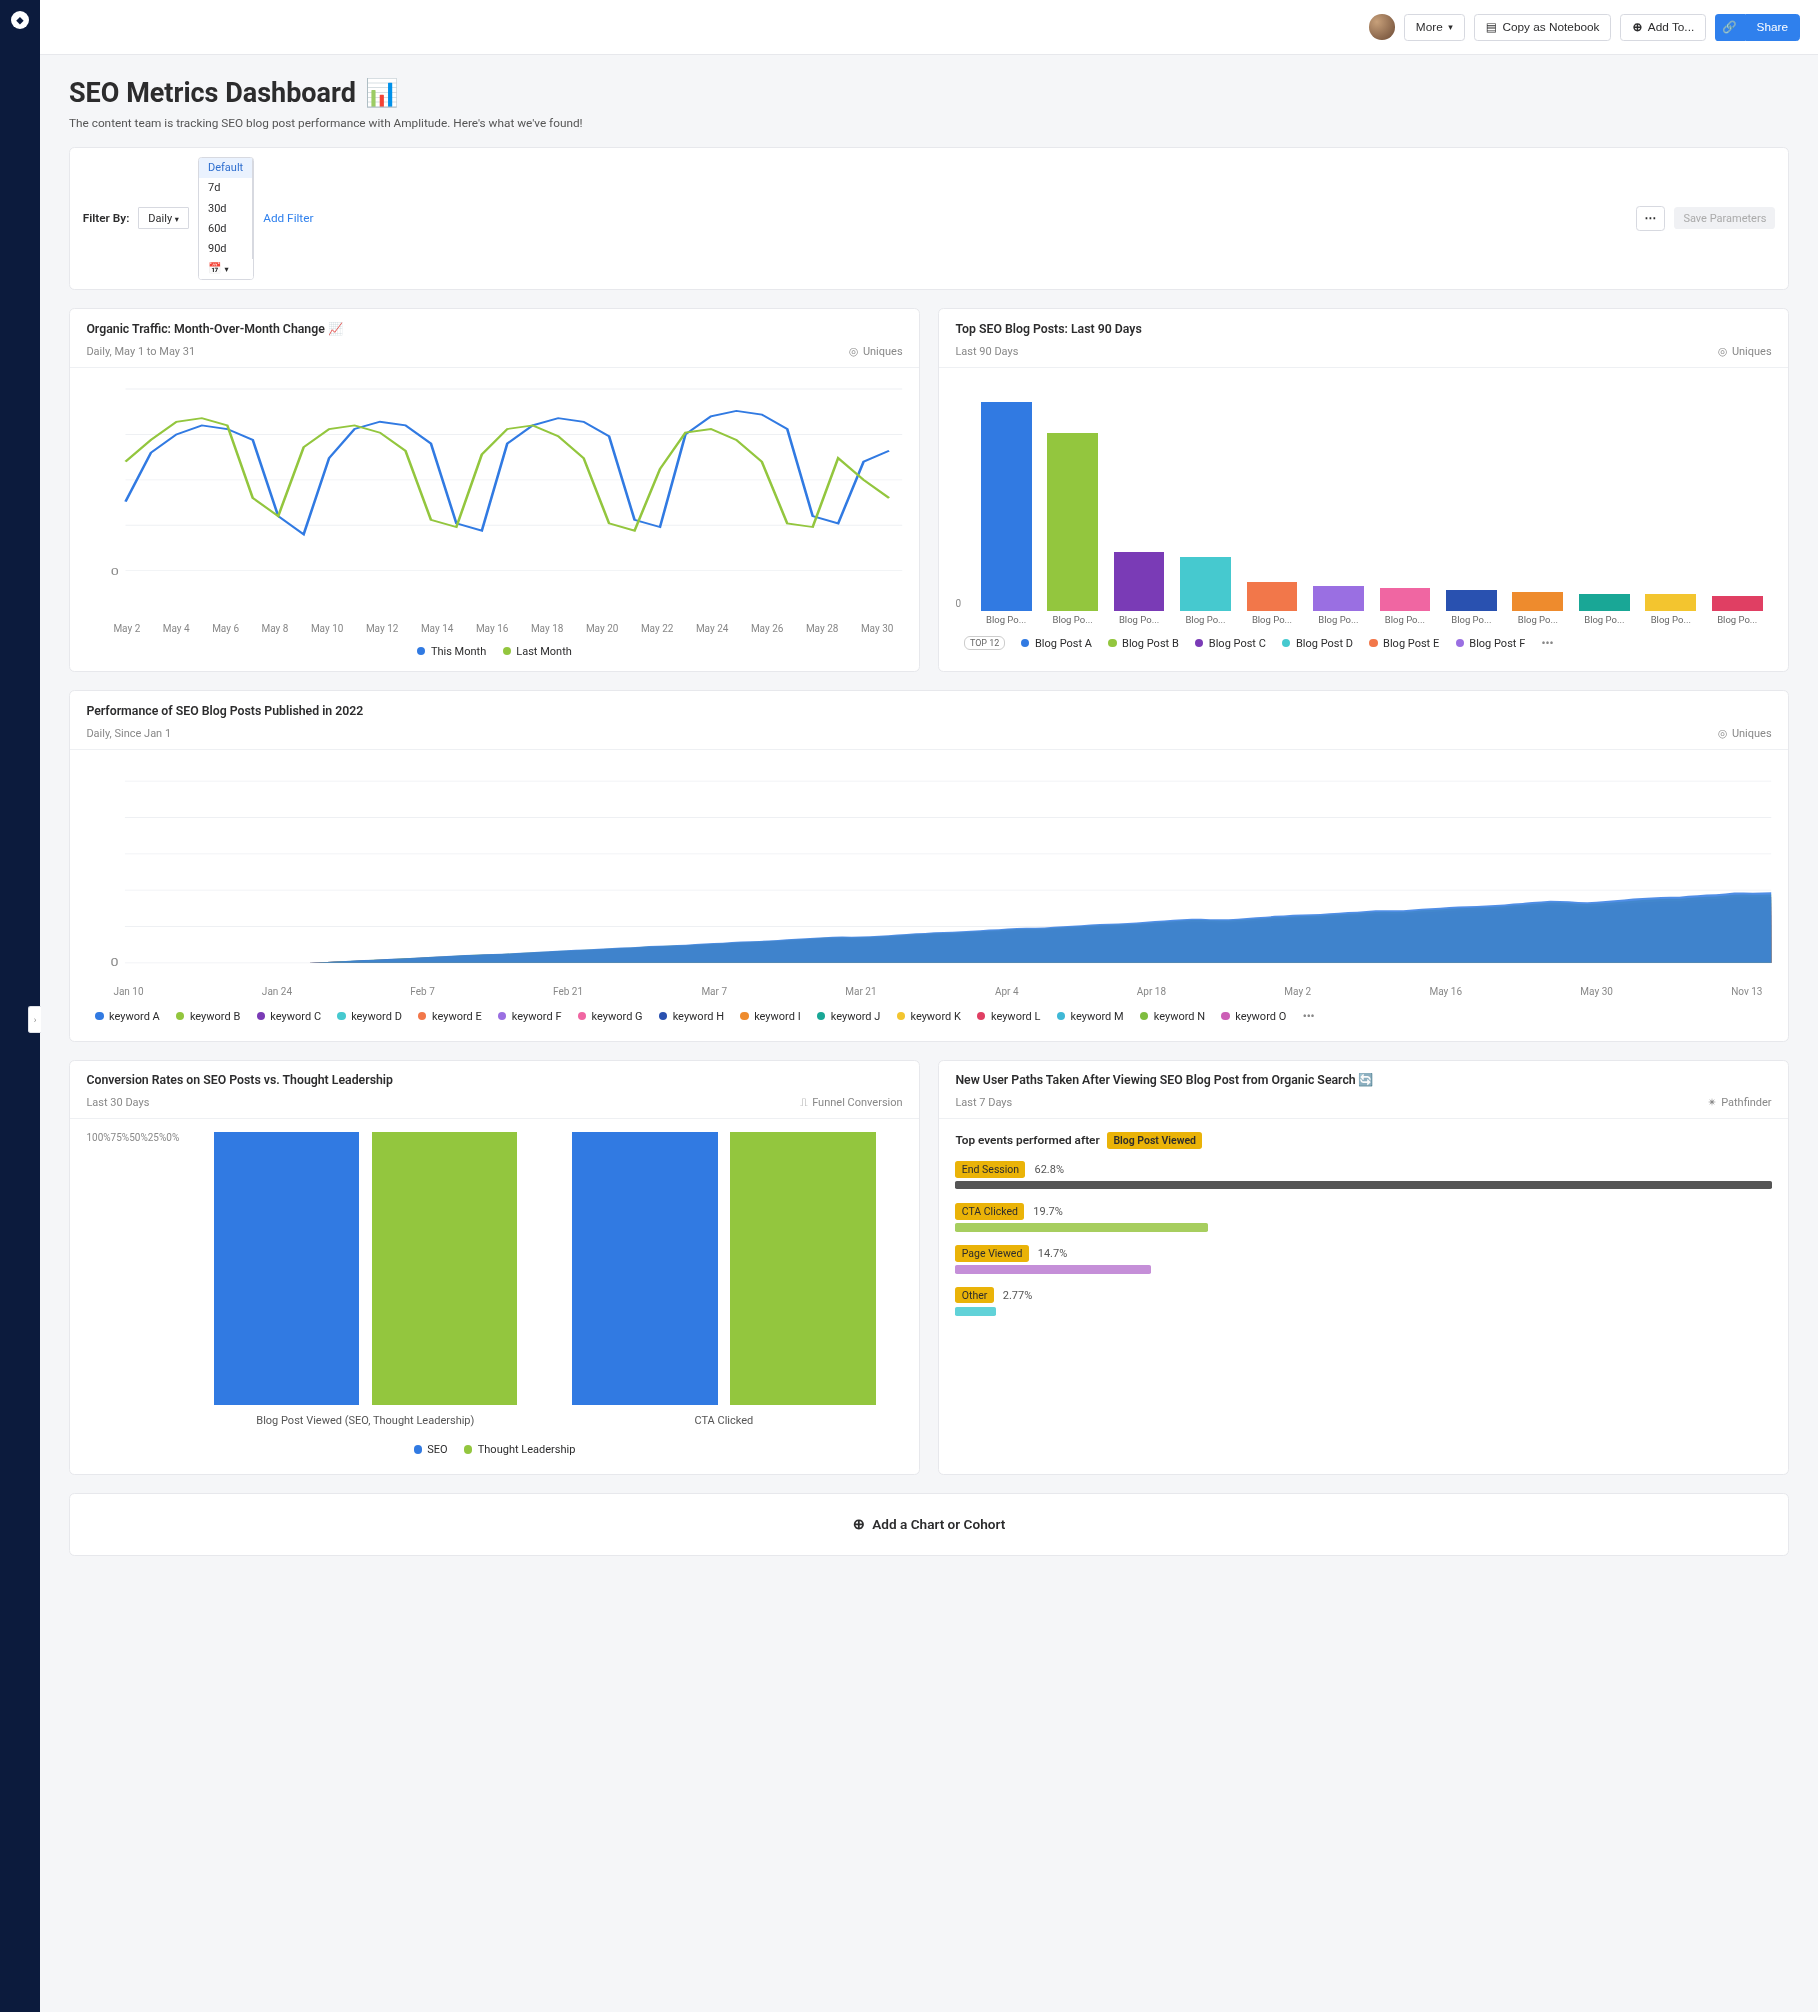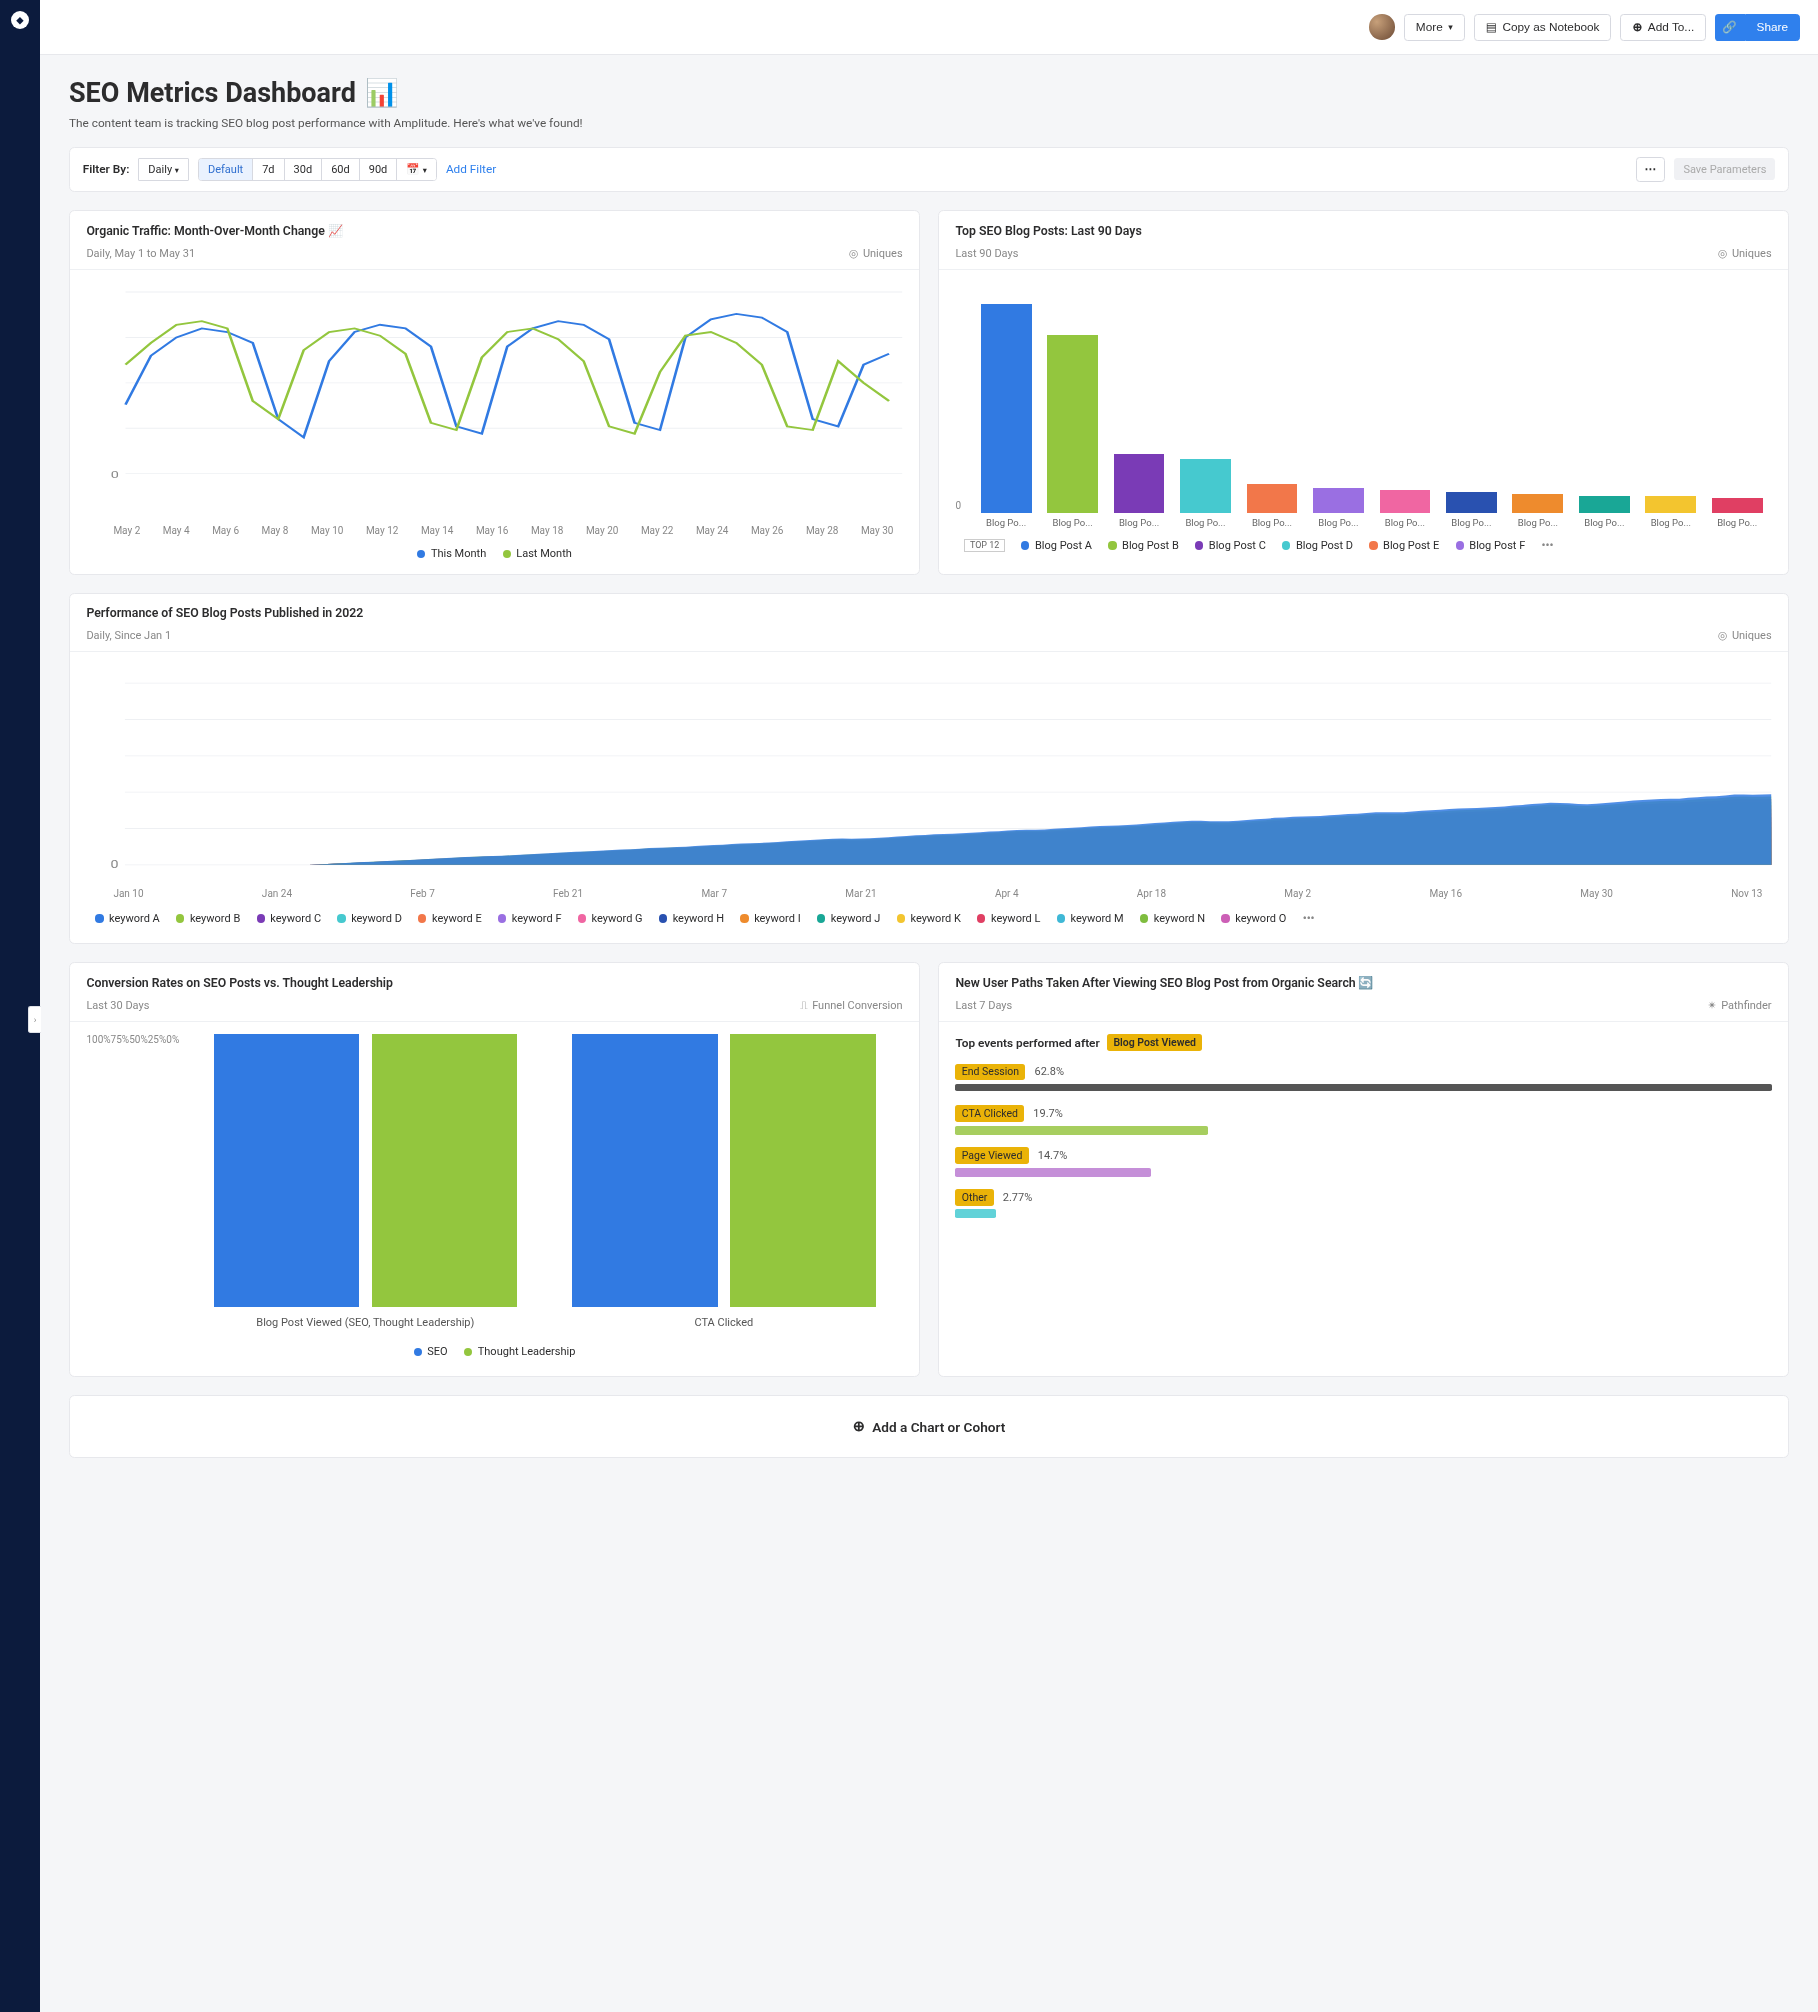--- a/index.html
+++ b/index.html
@@ -23,21 +23,21 @@
   .content { padding: 22px 29px 36px; }
   .breadcrumb { display: flex; align-items: center; gap: 9px; font-size: 11.8px; color: #555; margin-bottom: 5.5px;}
   .folder-icon { color: #2f80ed; font-size: 12.7px; }
   .title { font-size: 27px; font-weight: 700; display: flex; align-items: center; gap: 9px; margin-bottom: 7.3px; }
   .subtitle { font-size: 11.8px; color: #555; margin-bottom: 16.4px; }
 
   .filter-bar { background: #fff; border: 0.9px solid #e7e8ec; border-radius: 5.5px; padding: 9px 12.7px; display: flex; align-items: center; gap: 9px; margin-bottom: 18px; }
   .filter-bar .label { font-weight: 600; font-size: 11.8px; }
   .pill { padding: 3.6px 9px; border: 0.9px solid #d7d9e0; border-radius: 1px; font-size: 11px; cursor: pointer; background: #fff; }
   .pill.active { background: #eaf2fe; border-color: #a9c9f7; color: #2f6fcf; }
-  .pill-group { display: inline-flex; border: 0.9px solid #d7d9e0; border-radius: 3.6px; overflow: hidden;}
+  .pill-group { display: inline-flex; border: 0.9px solid #d7d9e0; border-radius: 3.6px; overflow: hidden; flex-direction: column;}
   .pill-group .pill { border: none; border-right: 0.9px solid #d7d9e0; border-radius: 0;}
   .pill-group .pill:last-child { border-right: none; }
   .add-filter { color: #2f80ed; font-size: 11.8px; cursor: pointer; }
   .spacer { flex: 1; }
   .save-params { padding: 4.5px 9px; border-radius: 3.6px; background: #f0f1f4; color: #aaa; font-size: 11px; }
 
   .grid { display: grid; grid-template-columns: 1fr 1fr; gap: 18px; }
   .card { background: #fff; border: 0.9px solid #e7e8ec; border-radius: 5.5px; overflow: hidden; }
   .card.full { grid-column: 1 / -1; }
   .card-head { padding: 12.7px 16.4px 9px; }
@@ -46,21 +46,21 @@
   .card-sub .meta { display: flex; align-items: center; gap: 4.5px; }
   .card-body { padding: 12.7px 16.4px 18px; }
 
   
   .line-chart { position: relative; height: 273px; }
   .line-chart svg { width: 100%; height: 236px; }
   .axis-labels-x { display: flex; justify-content: space-between; font-size: 10px; color: #888; padding: 3.6px 9px 0 27px;}
   .legend { display: flex; gap: 16.4px; justify-content: center; padding-top: 11px; font-size: 11px; flex-wrap: wrap;}
   .legend-item { display: flex; align-items: center; gap: 5.5px; white-space: nowrap;}
   .dot { width: 8.2px; height: 8.2px; border-radius: 50%; display: inline-block; }
-  .top-tag { font-size: 9px; border: 0.9px solid #ccc; padding: 0.9px 4.5px; border-radius: 0; color: #666;}
+  .top-tag { font-size: 9px; border: 0.9px solid #ccc; padding: 0.9px 4.5px; border-radius: 6px; color: #666;}
 
   
   .bar-chart { height: 245px; display: flex; align-items: flex-end; gap: 2%; padding: 0 9px 0 27px;}
   .bar-col { flex: 1; display: flex; flex-direction: column; align-items: center; gap: 3.6px;}
   .bar { width: 100%; }
   .bar-label { font-size: 9.5px; color: #666; text-align: center; white-space: nowrap; overflow: hidden; text-overflow: ellipsis; width: 100%;}
 
   
   .area-chart { height: 236px; position: relative; }
   .area-chart svg { width: 100%; height: 218px; display: block;}

